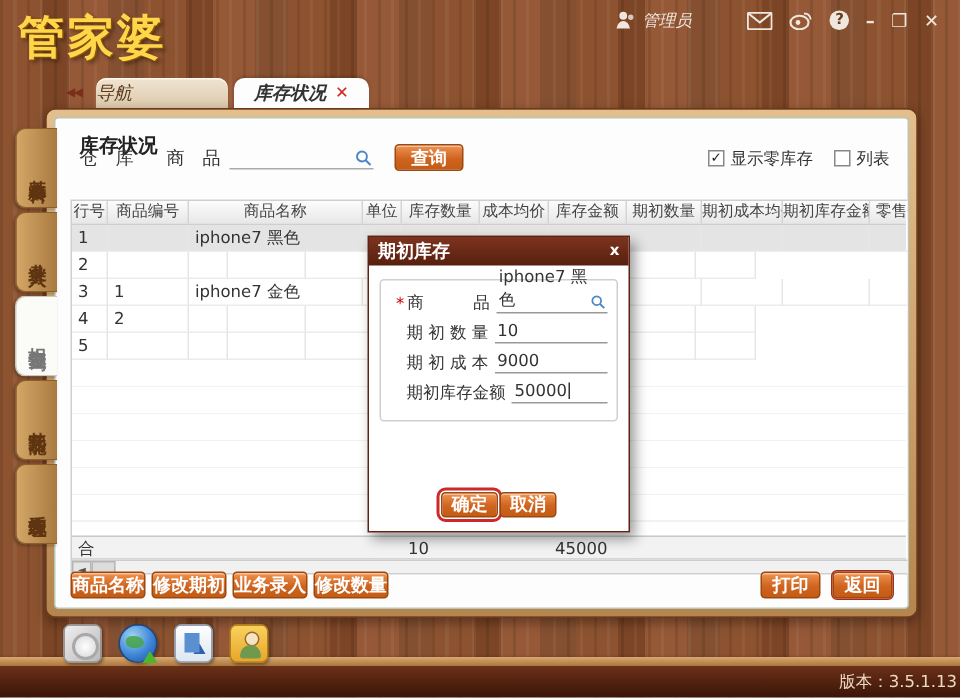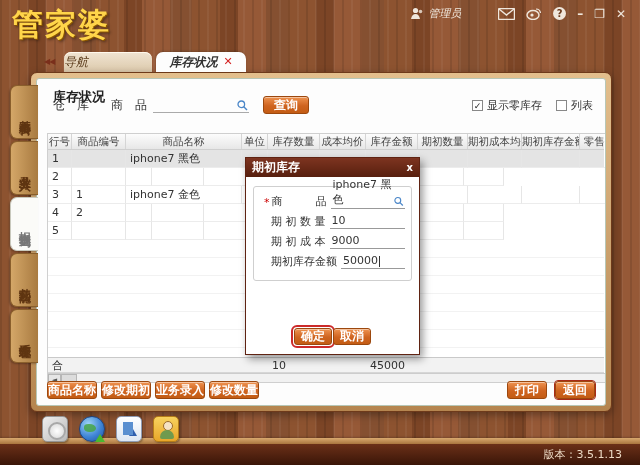--- a/index.html
+++ b/index.html
@@ -129,21 +129,21 @@
   .ic-globe .up { position:absolute; right:-1px; bottom:-1px; width:0; height:0;
     border-left:5px solid transparent; border-right:5px solid transparent; border-bottom:8px solid #49b830; }
   .ic-upg { background:linear-gradient(180deg,#ffffff,#dde6f2); border:1px solid #8f9cb5; }
   .ic-upg::after { content:""; position:absolute; left:6px; top:5px; width:10px; height:13px; background:#5a8fd0; }
   .ic-upg .up { position:absolute; right:4px; bottom:5px; width:0; height:0;
     border-left:4px solid transparent; border-right:4px solid transparent; border-bottom:7px solid #2f5fae; }
   .ic-svc { background:linear-gradient(180deg,#f8d25e,#e8a62a); border:1px solid #b57d18; }
   .ic-svc::before { content:""; position:absolute; left:9px; top:4px; width:8px; height:8px; border-radius:50%; background:#f6e3c3; border:1px solid #9a6b2a; }
   .ic-svc::after { content:""; position:absolute; left:6px; top:13px; width:14px; height:9px; border-radius:7px 7px 2px 2px; background:#6f9a4e; }
   .footer { left:0; right:0; bottom:0; height:21px; background:linear-gradient(180deg,#6b3018,#3a1508); z-index:1; }
-  .version { position:absolute; right:18px; top:0; line-height:21px; font-size:11px; color:#ecd9c4;text-align:center; }
+  .version { position:absolute; right:2px; top:0; line-height:21px; font-size:11px; color:#ecd9c4;text-align:center; }
 
   .mag { display:block; }
 </style>
 </head>
 <body>
 
 <div class="abs logo">
   <span class="logo-main">管家婆</span>
 </div>
 

